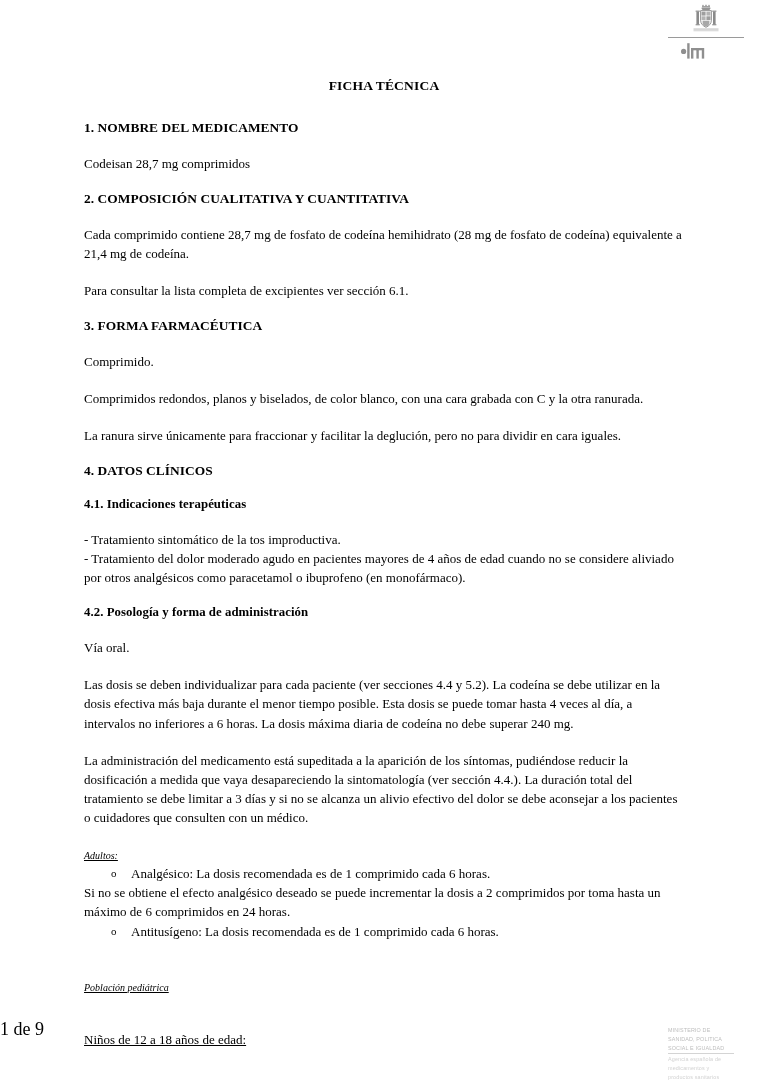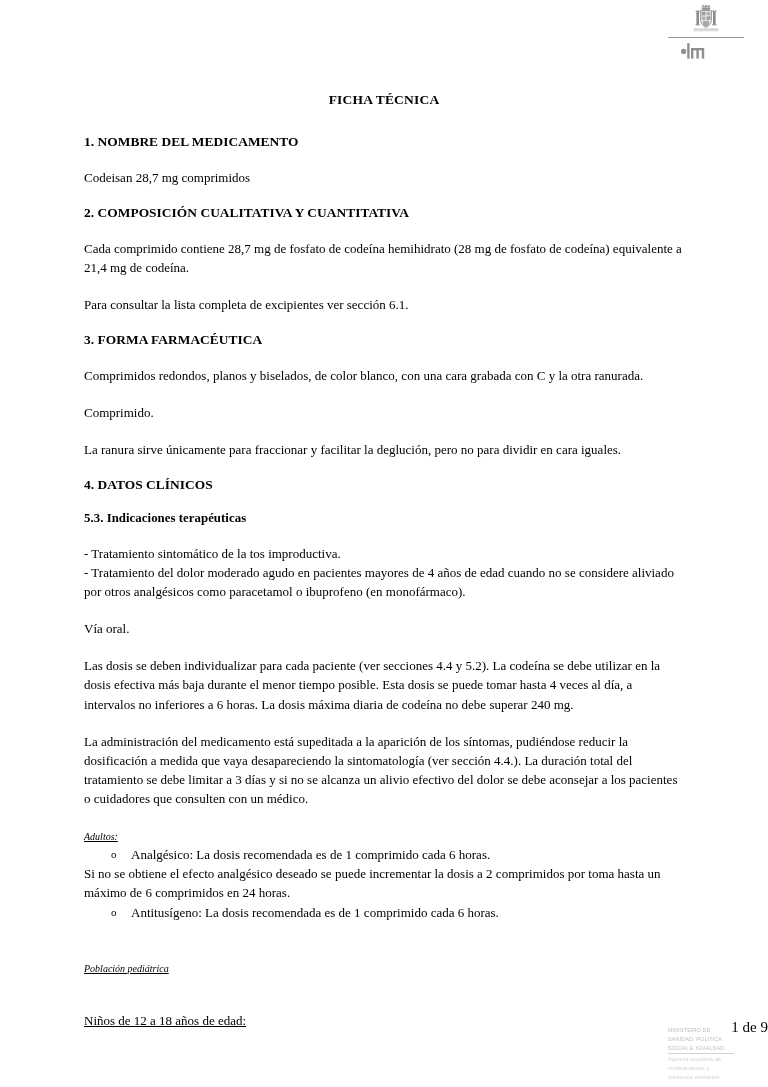--- a/index.html
+++ b/index.html
@@ -50,21 +50,21 @@
     top: 38px;
     left: 12px;
     width: 30px;
     height: 18px;
   }
 
   
   .content {
     position: absolute;
     left: 84px;
-    top: 92px;
+    top: 78px;
     width: 600px;
   }
 
   .doc-title {
     text-align: center;
     font-weight: bold;
     font-size: 13.5px;
     letter-spacing: 0.2px;
     margin: 0 0 26px 0;
     line-height: 1.2;
@@ -135,22 +135,22 @@
   .block-spacer {
     height: 18px;
   }
 
   
   .footer-page {
     position: absolute;
     left: 0;
     top: 1019px;
     width: 768px;
-    text-align: right;
-    font-size: 15px;
+    text-align: left;
+    font-size: 18px;
   }
 
   .footer-logo {
     position: absolute;
     left: 668px;
     top: 1026px;
     width: 92px;
     color: #c8c8c8;
     font-family: "Liberation Sans", "DejaVu Sans", sans-serif;
     font-size: 5.4px;
@@ -223,30 +223,31 @@
     <div class="doc-title">FICHA TÉCNICA</div>
 
     <h2 class="section-head">1. NOMBRE DEL MEDICAMENTO</h2>
     <p class="para">Codeisan 28,7 mg comprimidos</p>
 
     <h2 class="section-head">2. COMPOSICIÓN CUALITATIVA Y CUANTITATIVA</h2>
     <p class="para">Cada comprimido contiene 28,7 mg de fosfato de codeína hemihidrato (28 mg de fosfato de codeína) equivalente a 21,4 mg de codeína.</p>
     <p class="para">Para consultar la lista completa de excipientes ver sección 6.1.</p>
 
     <h2 class="section-head">3. FORMA FARMACÉUTICA</h2>
+    <p class="para">Comprimido.</p>
     <p class="para">Comprimidos redondos, planos y biselados, de color blanco, con una cara grabada con C y la otra ranurada.</p>
-    <p class="para">Comprimido.</p>
     <p class="para">La ranura sirve únicamente para fraccionar y facilitar la deglución, pero no para dividir en cara iguales.</p>
 
     <h2 class="section-head">4. DATOS CLÍNICOS</h2>
 
-    <h3 class="subsection-head">5.3. Indicaciones terapéuticas</h3>
+    <h3 class="subsection-head">4.1. Indicaciones terapéuticas</h3>
     <p class="para tight">- Tratamiento sintomático de la tos improductiva.</p>
     <p class="para">- Tratamiento del dolor moderado agudo en pacientes mayores de 4 años de edad cuando no se considere aliviado por otros analgésicos como paracetamol o ibuprofeno (en monofármaco).</p>
 
+    <h3 class="subsection-head">4.2. Posología y forma de administración</h3>
     <p class="para">Vía oral.</p>
     <p class="para">Las dosis se deben individualizar para cada paciente (ver secciones 4.4 y 5.2). La codeína se debe utilizar en la dosis efectiva más baja durante el menor tiempo posible. Esta dosis se puede tomar hasta 4 veces al día, a intervalos no inferiores a 6 horas. La dosis máxima diaria de codeína no debe superar 240 mg.</p>
     <p class="para">La administración del medicamento está supeditada a la aparición de los síntomas, pudiéndose reducir la dosificación a medida que vaya desapareciendo la sintomatología (ver sección 4.4.). La duración total del tratamiento se debe limitar a 3 días y si no se alcanza un alivio efectivo del dolor se debe aconsejar a los pacientes o cuidadores que consulten con un médico.</p>
 
     <p class="para tight">
       <span class="underline-italic">Adultos:</span>
     </p>
 
     <ul class="circle-list">
       <li>

